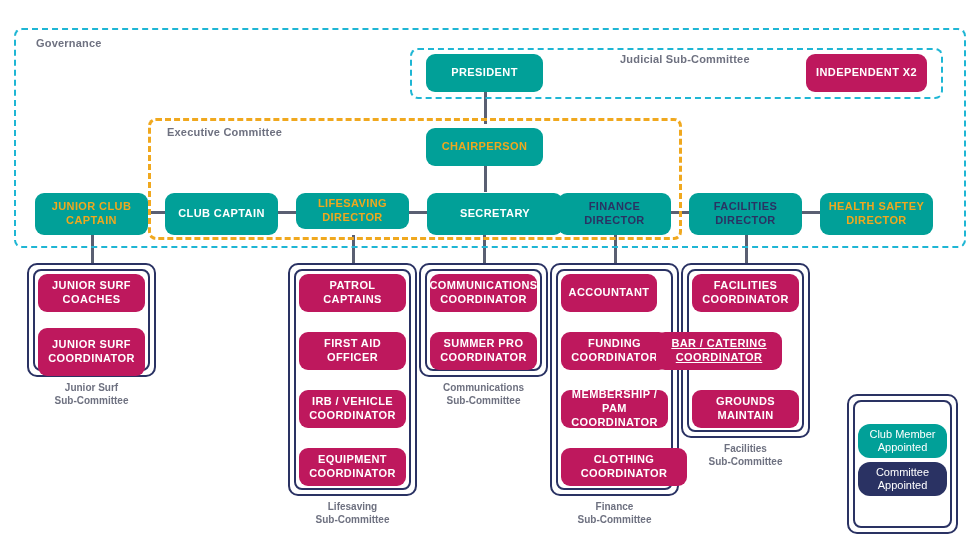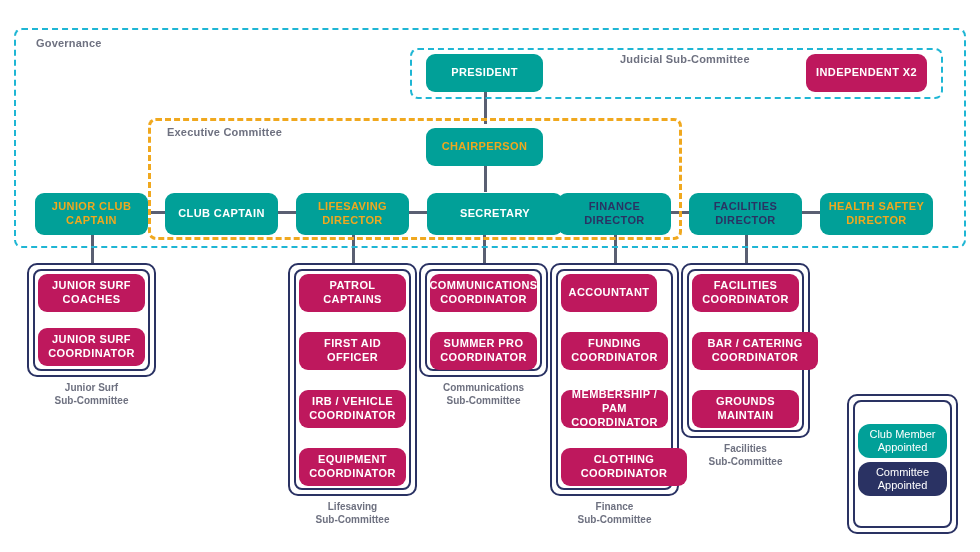--- a/index.html
+++ b/index.html
@@ -110,34 +110,34 @@
   <div class="node teal" style="left:426px;top:54px;width:117px;height:38px;">PRESIDENT</div>
 
   <div class="node navy" style="left:806px;top:54px;width:121px;height:38px;">INDEPENDENT X2</div>
 
   <div class="node teal orange-text" style="left:426px;top:128px;width:117px;height:38px;">CHAIRPERSON</div>
 
   <div class="node teal orange-text" style="left:35px;top:193px;width:113px;height:42px;">JUNIOR CLUB CAPTAIN</div>
 
   <div class="node teal" style="left:165px;top:193px;width:113px;height:42px;">CLUB CAPTAIN</div>
 
-  <div class="node teal orange-text" style="left:296px;top:193px;width:113px;height:42px;">LIFESAVING DIRECTOR</div>
+  <div class="node teal orange-text" style="left:296px;top:193px;width:113px;height:36px;">LIFESAVING DIRECTOR</div>
 
   <div class="node teal" style="left:427px;top:193px;width:136px;height:42px;">SECRETARY</div>
 
   <div class="node teal navy-text" style="left:558px;top:193px;width:113px;height:42px;">FINANCE DIRECTOR</div>
 
   <div class="node teal navy-text" style="left:689px;top:193px;width:113px;height:42px;">FACILITIES DIRECTOR</div>
 
   <div class="node teal orange-text" style="left:820px;top:193px;width:113px;height:42px;">HEALTH SAFTEY DIRECTOR</div>
 
   <div class="group" style="left:27px;top:263px;width:129px;height:114px;"></div>
   <div class="group-inner" style="left:33px;top:269px;width:117px;height:102px;"></div>
   <div class="node navy" style="left:38px;top:274px;width:107px;height:38px;">JUNIOR SURF COACHES</div>
-  <div class="node navy" style="left:38px;top:328px;width:107px;height:38px;">JUNIOR SURF COORDINATOR</div>
+  <div class="node navy" style="left:38px;top:328px;width:107px;height:48px;">JUNIOR SURF COORDINATOR</div>
   <div class="group-label" style="left:27px;top:382px;width:129px;">Junior Surf
 Sub-Committee</div>
 
   <div class="group" style="left:288px;top:263px;width:129px;height:233px;"></div>
   <div class="group-inner" style="left:294px;top:269px;width:117px;height:221px;"></div>
   <div class="node navy" style="left:299px;top:274px;width:107px;height:38px;">PATROL CAPTAINS</div>
   <div class="node navy" style="left:299px;top:332px;width:107px;height:38px;">FIRST AID OFFICER</div>
   <div class="node navy" style="left:299px;top:390px;width:107px;height:38px;">IRB / VEHICLE COORDINATOR</div>
   <div class="node navy" style="left:299px;top:448px;width:107px;height:38px;">EQUIPMENT COORDINATOR</div>
   <div class="group-label" style="left:288px;top:501px;width:129px;">Lifesaving
@@ -155,21 +155,21 @@
   <div class="node navy" style="left:561px;top:274px;width:96px;height:38px;">ACCOUNTANT</div>
   <div class="node navy" style="left:561px;top:332px;width:107px;height:38px;">FUNDING COORDINATOR</div>
   <div class="node navy" style="left:561px;top:390px;width:107px;height:38px;">MEMBERSHIP / PAM COORDINATOR</div>
   <div class="node navy" style="left:561px;top:448px;width:126px;height:38px;">CLOTHING COORDINATOR</div>
   <div class="group-label" style="left:550px;top:501px;width:129px;">Finance
 Sub-Committee</div>
 
   <div class="group" style="left:681px;top:263px;width:129px;height:175px;"></div>
   <div class="group-inner" style="left:687px;top:269px;width:117px;height:163px;"></div>
   <div class="node navy" style="left:692px;top:274px;width:107px;height:38px;">FACILITIES COORDINATOR</div>
-  <div class="node navy" style="left:692px;top:332px;width:126px;height:38px;">BAR / CATERING COORDINATOR</div>
+  <div class="node navy" style="left:656px;top:332px;width:126px;height:38px;text-decoration:underline;">BAR / CATERING COORDINATOR</div>
   <div class="node navy" style="left:692px;top:390px;width:107px;height:38px;">GROUNDS MAINTAIN</div>
   <div class="group-label" style="left:681px;top:443px;width:129px;">Facilities
 Sub-Committee</div>
 
   <div id="legend" style="left:847px;top:394px;width:111px;height:140px;"></div>
   <div id="legend-inner" style="left:853px;top:400px;width:99px;height:128px;"></div>
   <div class="legend-title" style="left:847px;top:404px;">Key</div>
   <div class="legend-chip teal" style="left:858px;top:424px;width:89px;height:34px;">Club Member Appointed</div>
   <div class="legend-chip navy" style="left:858px;top:462px;width:89px;height:34px;">Committee Appointed</div>
   <div class="legend-text orange" style="left:847px;top:498px;">New Position</div>

